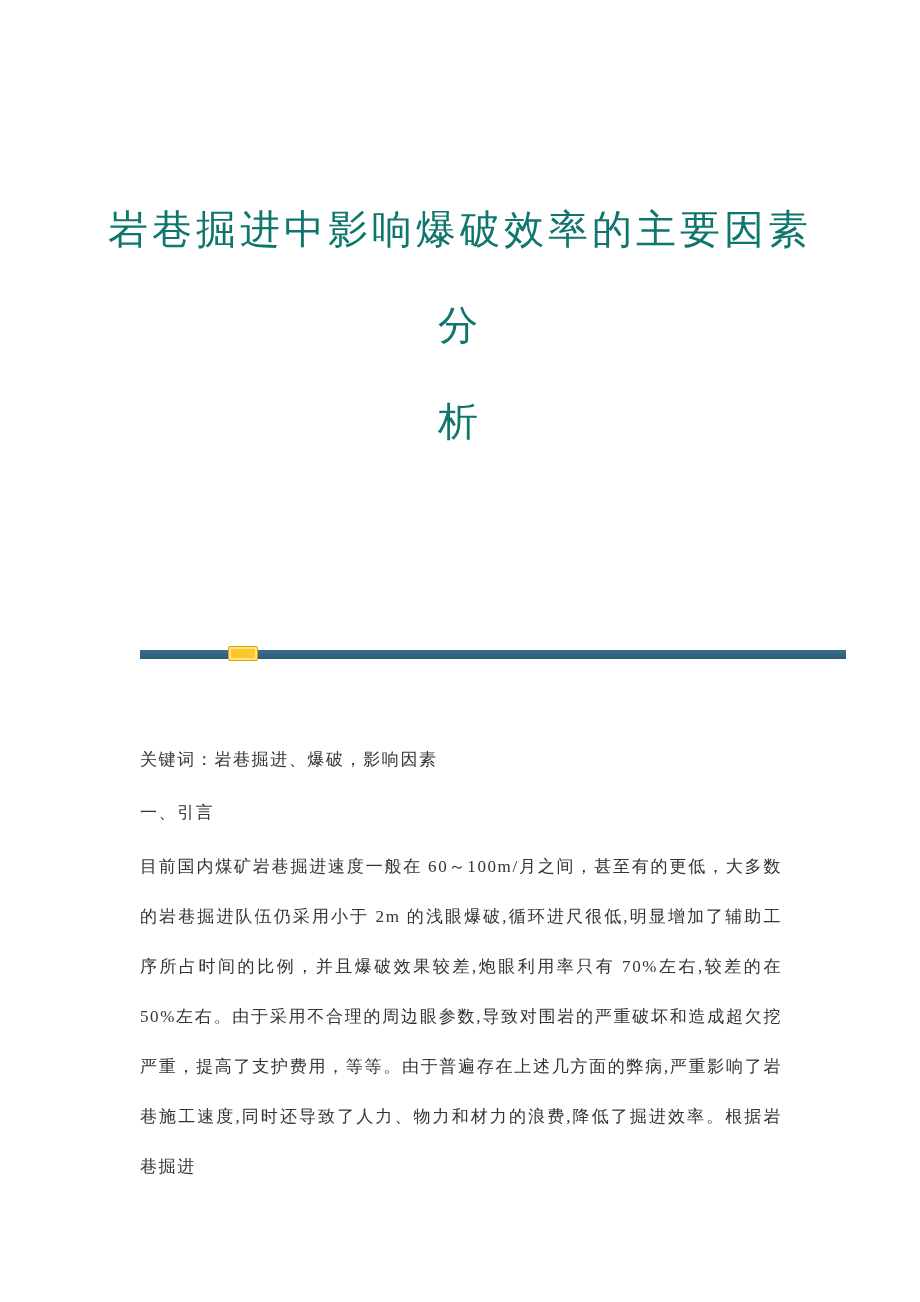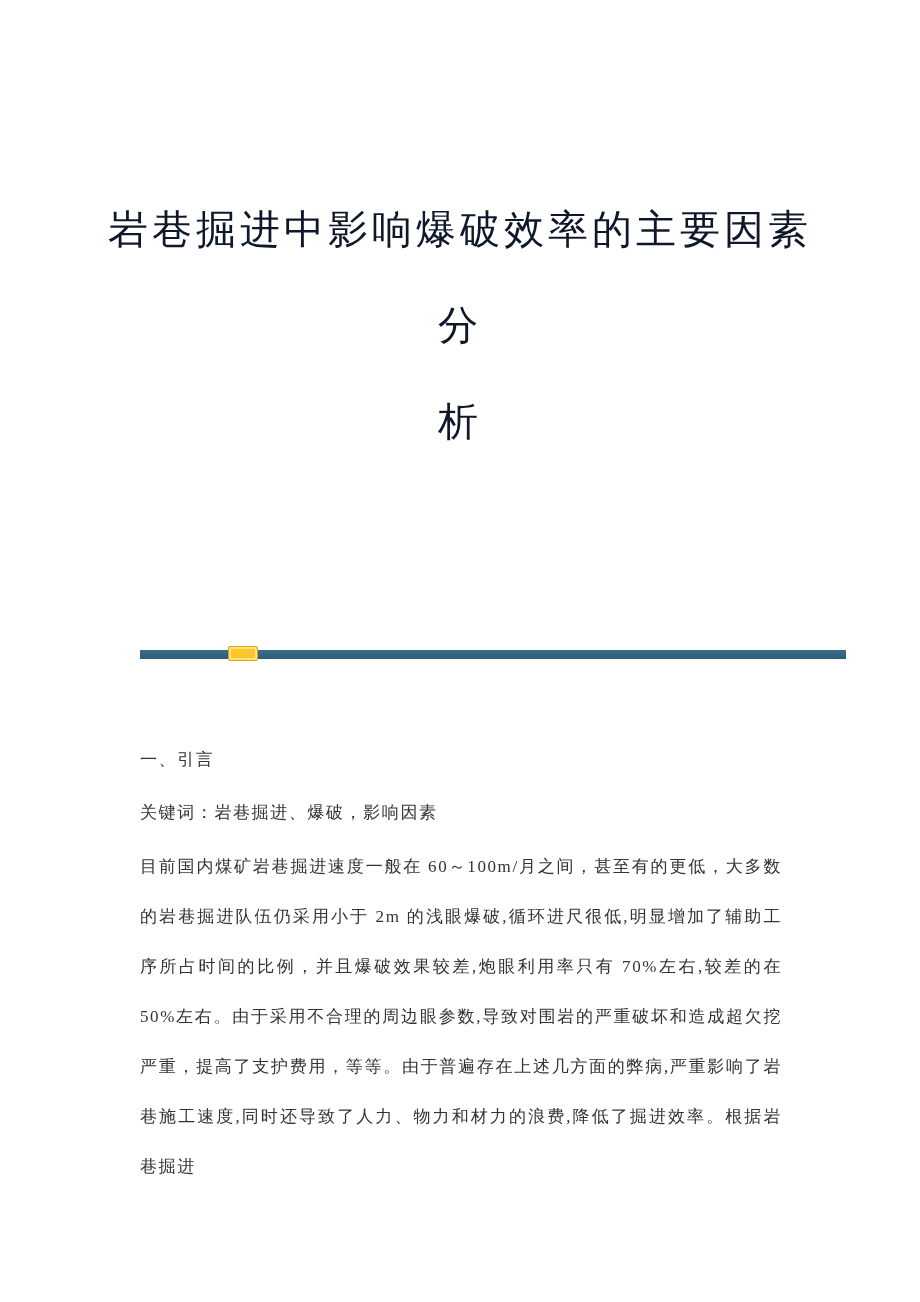--- a/index.html
+++ b/index.html
@@ -18,21 +18,21 @@
     height: 1302px;
     background: #ffffff;
   }
   .doc-title {
     margin: 182px 100px 0;
     text-align: center;
     font-size: 40px;
     font-weight: 400;
     line-height: 96px;
     letter-spacing: 4px;
-    color: #0f172a;
+    color: #0f766e;
   }
   .doc-title .title-line { display: block; }
   .divider-bar {
     position: absolute;
     left: 140px;
     top: 468px;
     width: 706px;
     height: 9px;
     background: linear-gradient(180deg, #3a6e8c 0%, #2c5c77 100%);
   }
@@ -82,20 +82,20 @@
     <span class="title-line">岩巷掘进中影响爆破效率的主要因素分</span>
     <span class="title-line">析</span>
   </h1>
 
   <div class="divider-bar">
     <span class="divider-accent"></span>
   </div>
 
   <div class="content">
 
+    <p class="para">关键词：岩巷掘进、爆破，影响因素</p>
+
     <p class="para section-heading">一、引言</p>
-
-    <p class="para">关键词：岩巷掘进、爆破，影响因素</p>
 
     <p class="para body-para">目前国内煤矿岩巷掘进速度一般在 60～100m/月之间，甚至有的更低，大多数的岩巷掘进队伍仍采用小于 2m 的浅眼爆破,循环进尺很低,明显增加了辅助工序所占时间的比例，并且爆破效果较差,炮眼利用率只有 70%左右,较差的在 50%左右。由于采用不合理的周边眼参数,导致对围岩的严重破坏和造成超欠挖严重，提高了支护费用，等等。由于普遍存在上述几方面的弊病,严重影响了岩巷施工速度,同时还导致了人力、物力和材力的浪费,降低了掘进效率。根据岩巷掘进</p>
   </div>
 
 </div>
 
 </body></html>

